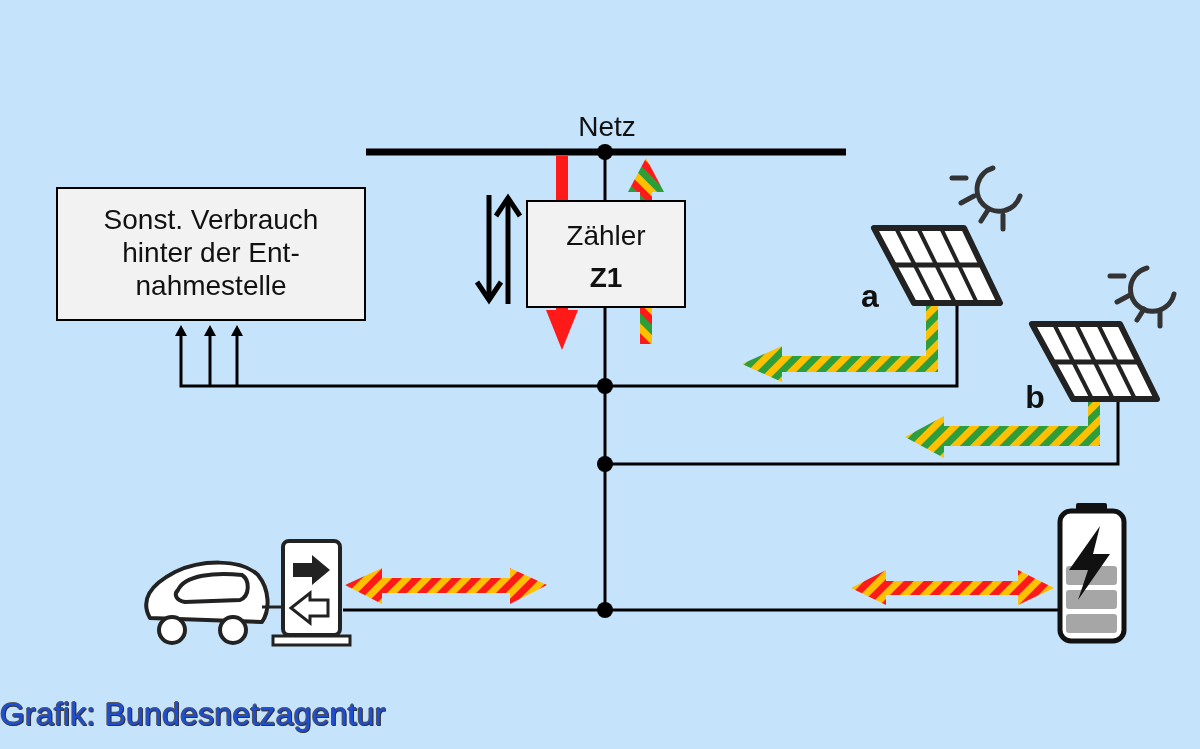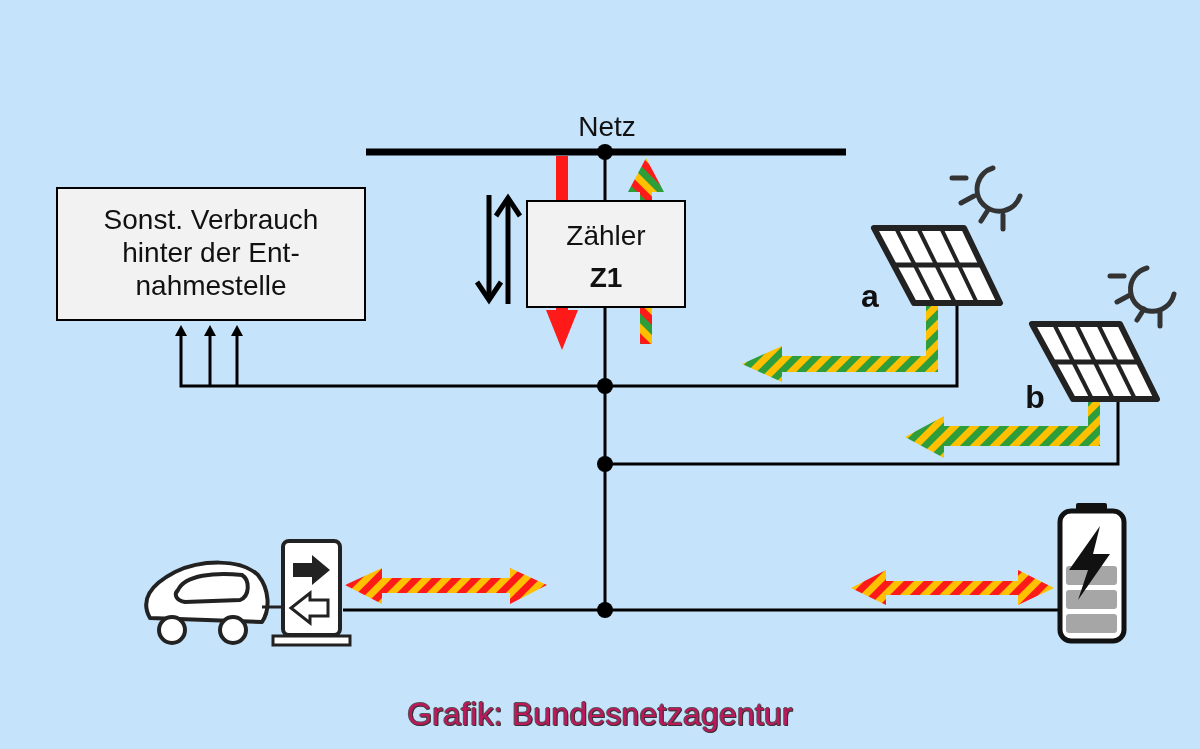--- a/index.html
+++ b/index.html
@@ -1,19 +1,19 @@
 <!DOCTYPE html>
 <html><head>
 <meta charset="utf-8">
 <style>
   html, body { margin: 0; padding: 0; }
   body { width: 1200px; height: 749px; background: #c5e3fb; overflow: hidden; position: relative; font-family: "Liberation Sans", sans-serif; }
   #diagram { position: absolute; left: 0; top: 0; }
   .lbl { font-family: "Liberation Sans", sans-serif; fill: #111; }
-  .credit { position: absolute; left: 0; width: 1200px; top: 696px; text-align: center; font-size: 32px; color: #be185d; font-family: "Liberation Sans", sans-serif;
+  .credit { position: absolute; left: 0; width: 1200px; top: 696px; text-align: left; font-size: 32px; color: #1d4ed8; font-family: "Liberation Sans", sans-serif;
     text-shadow: 1px 1px 0 #333, -1px 0 0 #555, 0 -1px 0 #555, 1px 0 0 #555, 0 1px 0 #555; letter-spacing: 0.2px; }
 </style>
 </head>
 <body>
 
 <svg id="diagram" width="1200" height="749" viewBox="0 0 1200 749" xmlns="http://www.w3.org/2000/svg">
   <defs>
     <pattern id="stripe-gy" patternUnits="userSpaceOnUse" width="14" height="14" patternTransform="rotate(45)">
       <rect width="7" height="14" fill="#2e9e3a"></rect>
       <rect x="7" width="7" height="14" fill="#ffc000"></rect>

